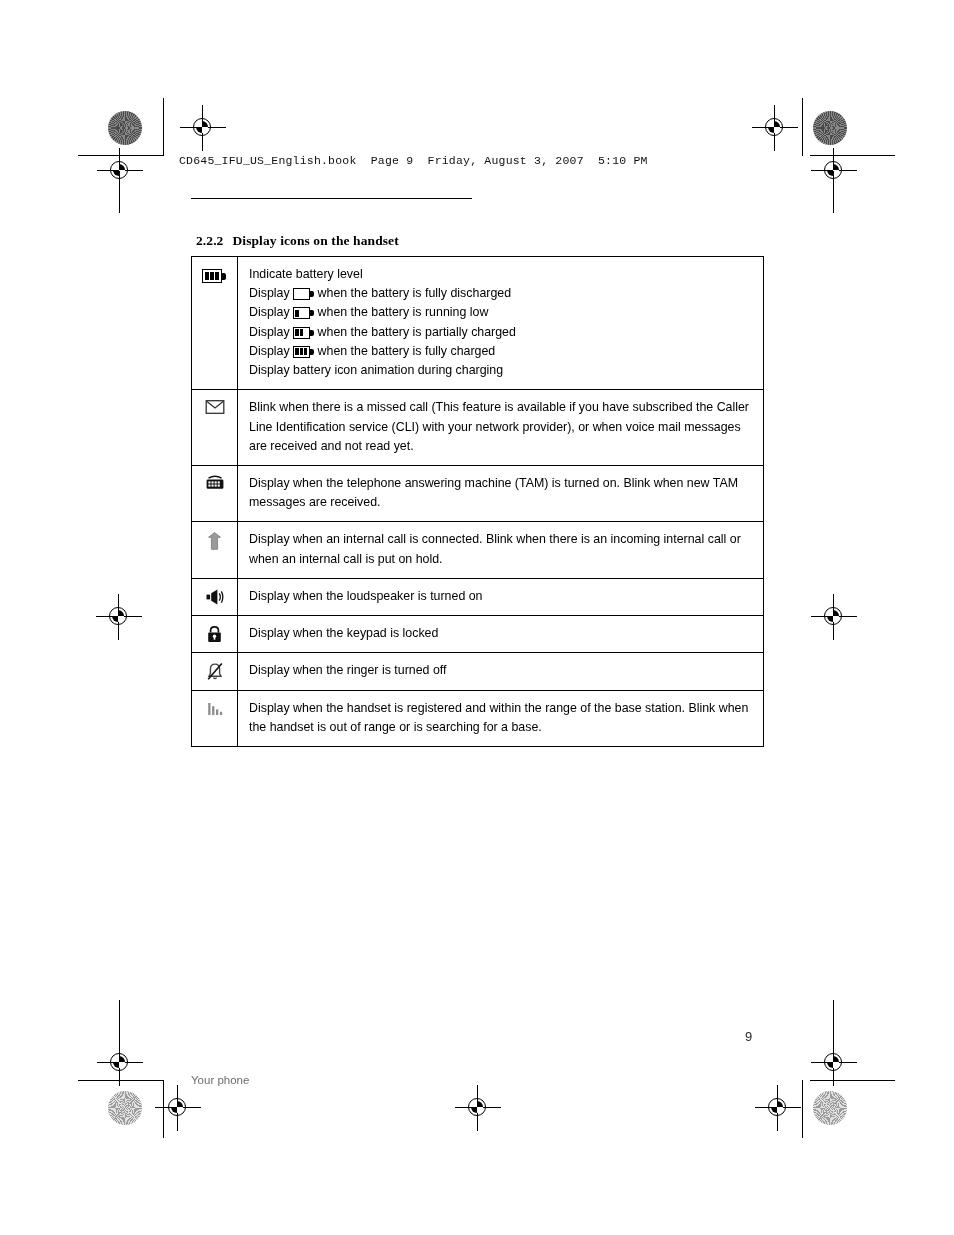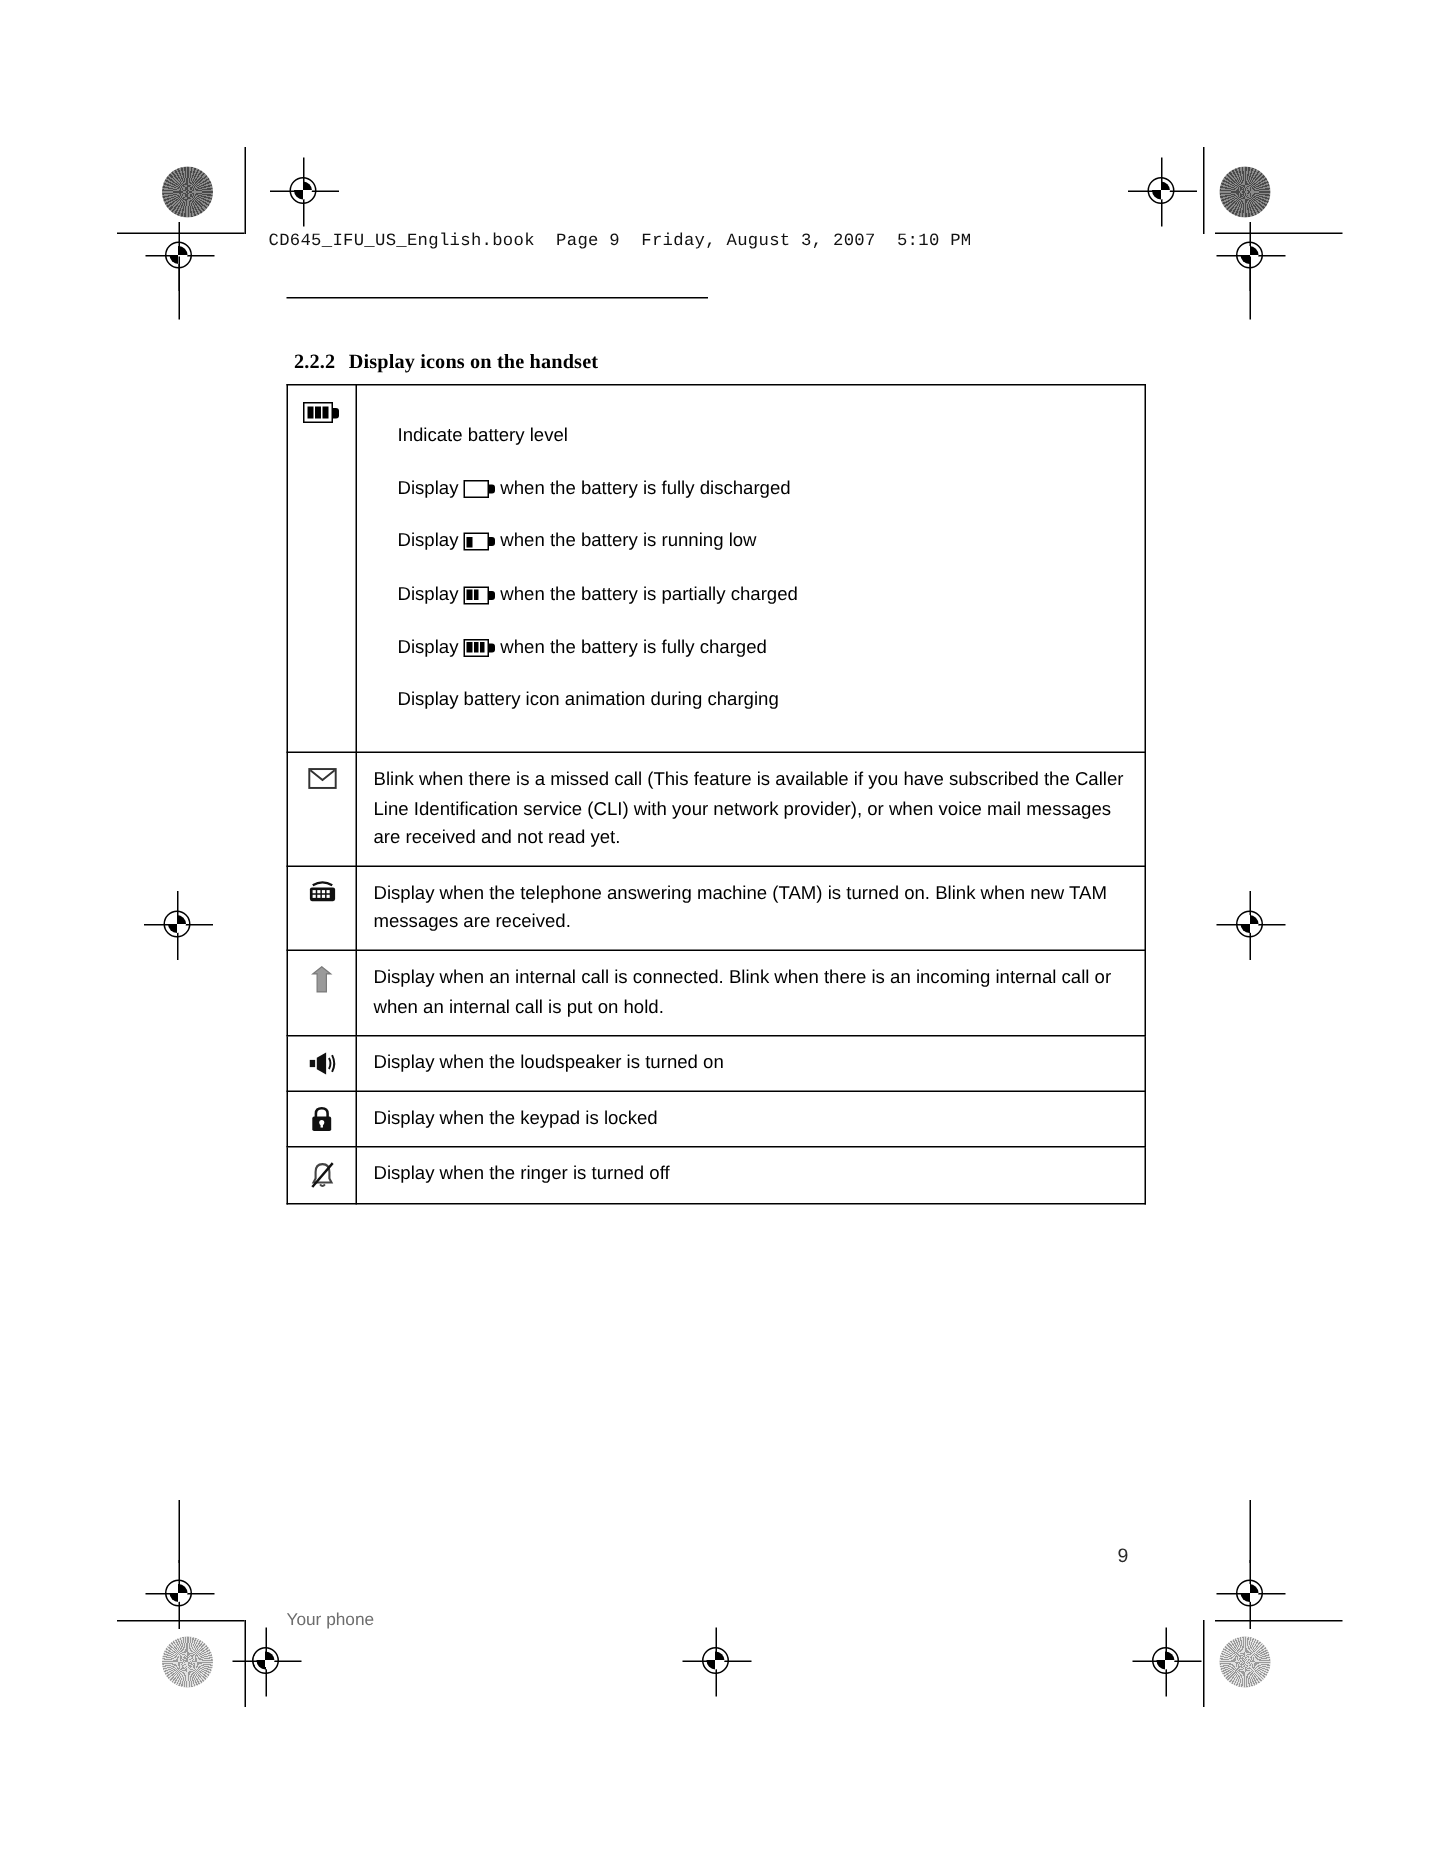--- a/index.html
+++ b/index.html
@@ -136,21 +136,21 @@
     padding-top: 9px;
     padding-bottom: 8px;
   }
   .icon-table td.cell-text {
     padding: 8px 10px 9px 11px;
     font-size: 12.4px;
     line-height: 1.55;
   }
   .cell-text .line { white-space: nowrap; }
   .cell-text p {
-    margin: 16px;
+    margin: 0;
   }
 
   
   .glyph {
     display: inline-block;
     vertical-align: middle;
     line-height: 1;
   }
 
   
@@ -449,18 +449,29 @@
     <td class="cell-icon">
       <svg class="icon-svg" width="18" height="19" viewBox="0 0 18 19">
         <path d="M9 2.1 Q13.6 2.1 13.6 7.3 L13.6 11.6 L15 14.3 L3 14.3 L4.4 11.6 L4.4 7.3 Q4.4 2.1 9 2.1 Z" fill="none" stroke="#444" stroke-width="1.4"></path>
         <path d="M7.4 15.6 Q9 17.8 10.6 15.6" fill="none" stroke="#444" stroke-width="1.3"></path>
         <path d="M2.2 17.3 L15.8 1.4" stroke="#111" stroke-width="1.6"></path>
       </svg>
     </td>
     <td class="cell-text">Display when the ringer is turned off</td>
   </tr>
 
+  <tr>
+    <td class="cell-icon">
+      <svg class="icon-svg" width="18" height="18" viewBox="0 0 18 18">
+        <rect x="2.2" y="3.0" width="2.3" height="12" fill="#8d8d8d"></rect>
+        <rect x="6.1" y="6.2" width="2.3" height="8.8" fill="#8d8d8d"></rect>
+        <rect x="10.0" y="9.4" width="2.3" height="5.6" fill="#8d8d8d"></rect>
+        <rect x="13.9" y="11.8" width="2.3" height="3.2" fill="#8d8d8d"></rect>
+      </svg>
+    </td>
+    <td class="cell-text">Display when the handset is registered and within the range of the base station.  Blink when the handset is out of range or is searching for a base.</td>
+  </tr>
 
   </tbody>
 </table>
 
 <div class="footer-left">Your phone</div>
 <div class="footer-right">9</div>
 
 </body></html>

